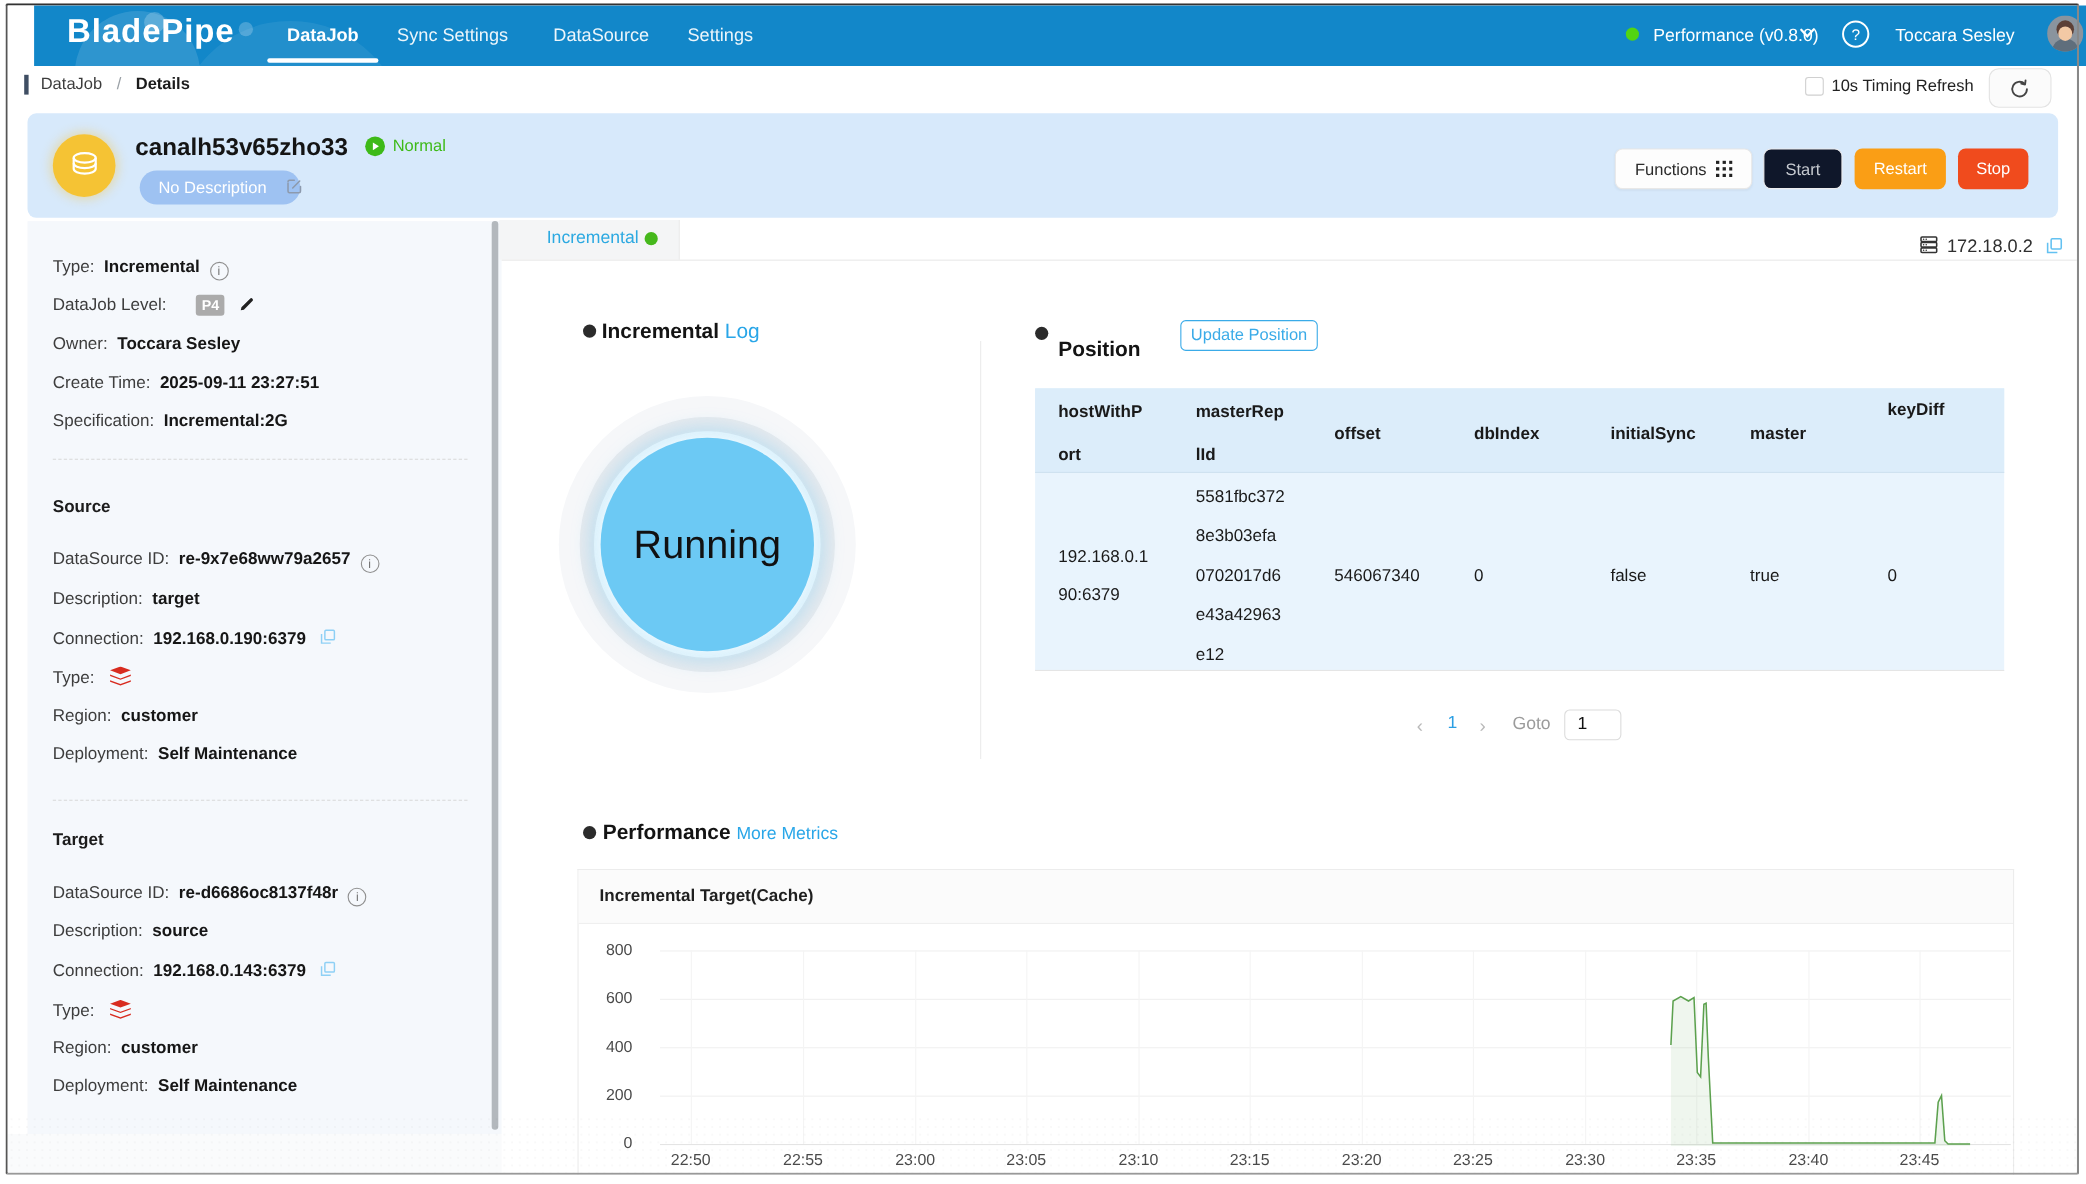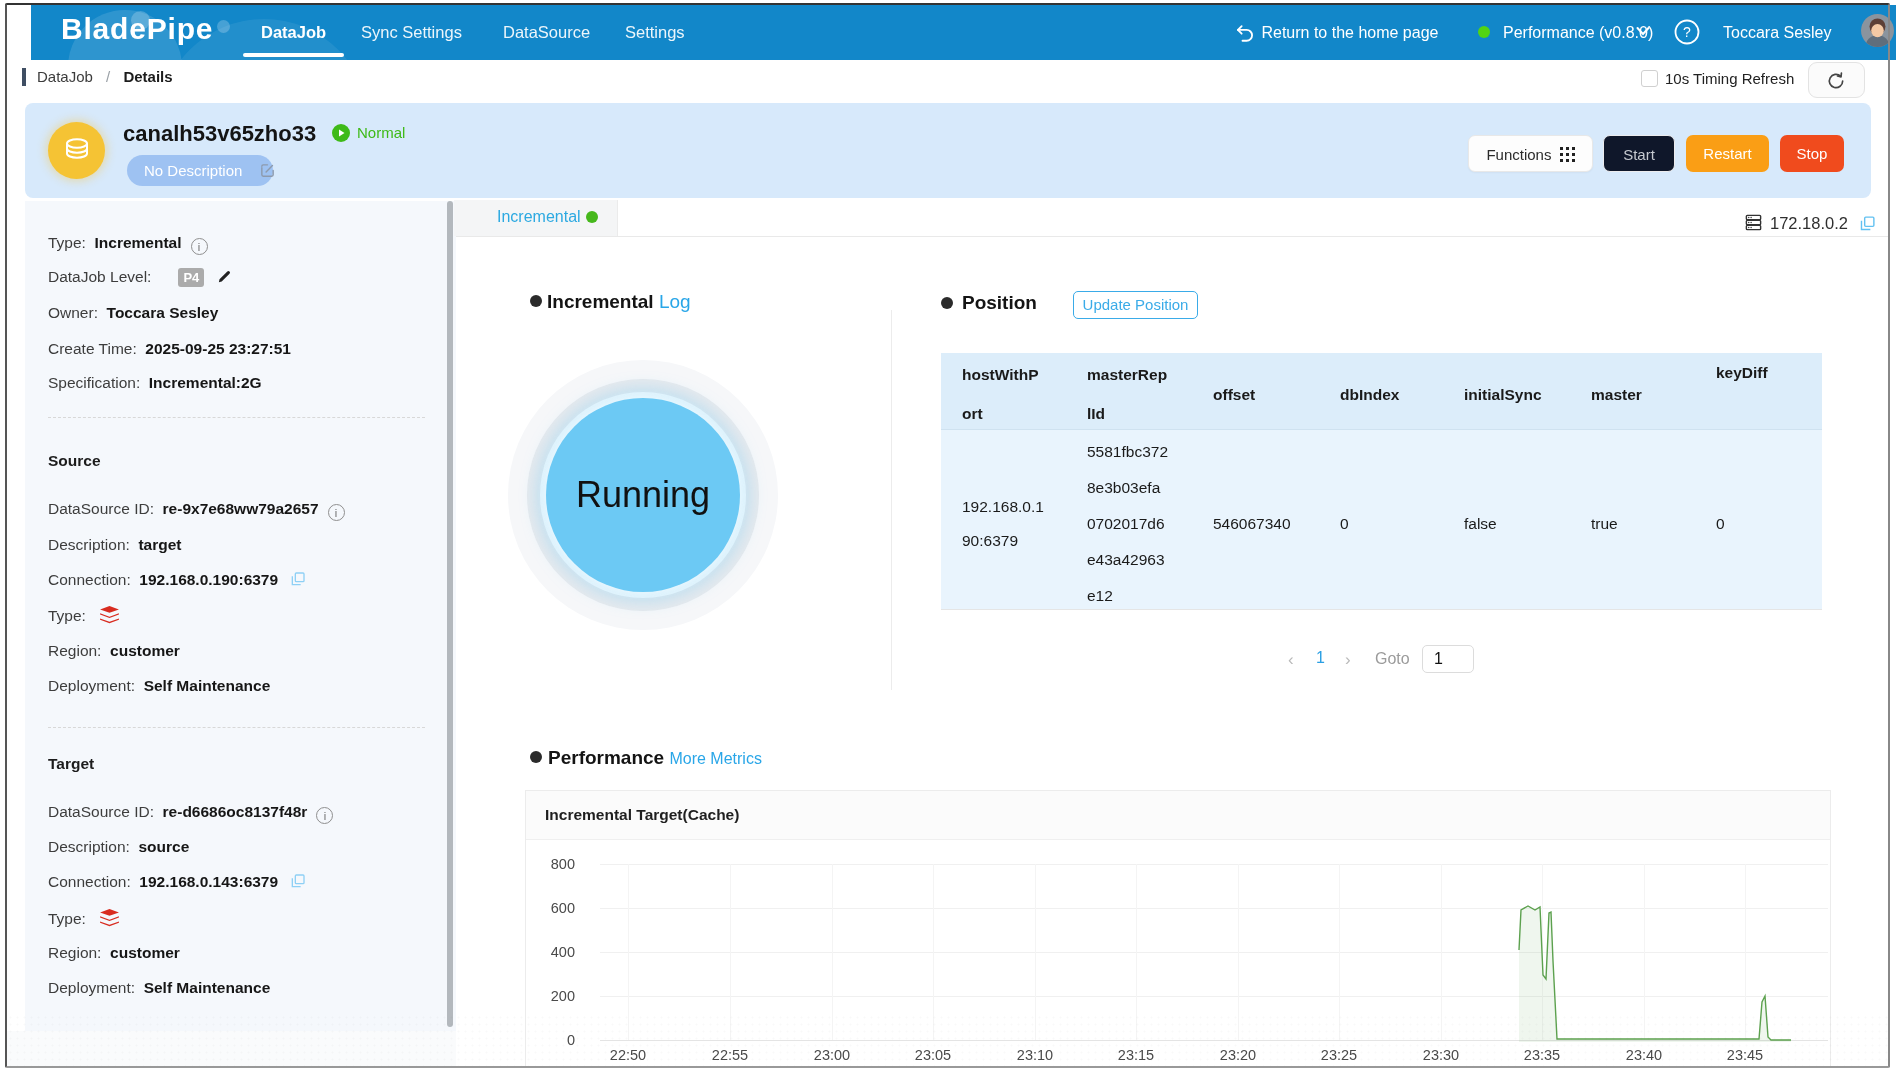--- a/index.html
+++ b/index.html
@@ -87,27 +87,20 @@
   <div class="bub1"></div>
     <div class="bub2"></div>
     <div class="bub3"></div>
     <div class="bub4"></div>
   <div id="logo">BladePipe</div>
   <div class="navlink active" style="left:230px;">DataJob</div>
   <div class="navlink" style="left:330px;">Sync Settings</div>
   <div class="navlink" style="left:472px;">DataSource</div>
   <div class="navlink" style="left:594px;">Settings</div>
   <div id="underline"></div>
-  <div class="navright" style="left:1204px;">
-    <svg width="20" height="20" viewBox="0 0 24 24" style="vertical-align:-4px;">
-        <path d="M8 5 L3.5 9.5 L8 14" fill="none" stroke="#fff" stroke-width="2.2" stroke-linecap="round" stroke-linejoin="round"></path>
-        <path d="M3.5 9.5 H14 a6.5 6.5 0 0 1 0 13 H9" fill="none" stroke="#fff" stroke-width="2.2" stroke-linecap="round"></path>
-      </svg>
-    <span style="margin-left:2px;">Return to the home page</span>
-  </div>
   <div class="navright" style="left:1447px;"><span style="display:inline-block;width:12px;height:12px;border-radius:50%;background:#52d413;vertical-align:0px;"></span></div>
   <div class="navright" style="left:1472px;">Performance (v0.8.0)</div>
   <div class="navright" style="left:1605px;"><svg width="14" height="10" viewBox="0 0 14 10" style="vertical-align:2px;">
         <path d="M1.5 2 L7 8 L12.5 2" fill="none" stroke="#fff" stroke-width="2" stroke-linecap="round"></path>
       </svg></div>
   <div class="navright" style="left:1643px;"><svg width="26" height="26" viewBox="0 0 26 26" style="vertical-align:-7px;">
         <circle cx="13" cy="13" r="11.5" fill="none" stroke="#fff" stroke-width="1.8"></circle>
         <text x="13" y="18" text-anchor="middle" font-size="14" fill="#fff" font-family="Liberation Sans">?</text>
       </svg></div>
   <div class="navright" style="left:1692px;">Toccara Sesley</div>
@@ -207,21 +200,21 @@
 <div class="bullet" style="left:530px;top:295px;"></div>
 <div class="sechead" style="left:547px;top:291px;">Incremental <span style="color:#29a6e8;font-weight:400;">Log</span></div>
 
 <div id="ring3"></div>
 <div id="ring2"></div>
 <div id="ring1"></div>
 <div id="bluec">Running</div>
 <div id="vdiv"></div>
 
 <div class="bullet" style="left:941px;top:297px;"></div>
-<div class="sechead" style="left:962px;top:292px;text-align:right;">Position</div>
+<div class="sechead" style="left:962px;top:308px;text-align:right;">Position</div>
 <div style="position:absolute;left:1073px;top:291px;width:125px;height:28px;border:1.5px solid #3aabe8;border-radius:5px;color:#3aabe8;font-size:15px;text-align:center;line-height:26px;">Update Position</div>
 
 <div id="ptable"></div>
 <div id="pthead"></div>
 <div class="th" style="left:962px;top:366px;">hostWithP</div>
 <div class="th" style="left:962px;top:405px;">ort</div>
 <div class="th" style="left:1087px;top:366px;">masterRep</div>
 <div class="th" style="left:1087px;top:405px;">lId</div>
 <div class="th" style="left:1213px;top:386px;">offset</div>
 <div class="th" style="left:1340px;top:386px;">dbIndex</div>
@@ -295,21 +288,21 @@
   <path d="M19 60 L21 20 L28 16 L35 20 L40 17 L43 85 L46 89 L49 23 L51 22 L53 71 L57 149 L259 149 L262 112 L265 106 L268 147 L271 150 L291 150" fill="none" stroke="#5ca14e" stroke-width="1.4"></path>
 </svg>
 
 <div class="srow" style="top:234px;">Type: &nbsp;<b>Incremental</b><span class="ibadge">i</span></div>
 <div class="srow" style="top:268px;">DataJob Level:<span id="p4">P4</span>
   <svg width="15" height="15" viewBox="0 0 24 24" style="vertical-align:-2px;margin-left:8px;">
       <path d="M3 21 l4.5 -1 L20 7.5 a1.8 1.8 0 0 0 -3.5 -3.5 L4 16.5 z" fill="#222"></path>
     </svg>
 </div>
 <div class="srow" style="top:304px;">Owner: &nbsp;<b>Toccara Sesley</b></div>
-<div class="srow" style="top:340px;">Create Time: &nbsp;<b>2025-09-25 23:27:51</b></div>
+<div class="srow" style="top:340px;">Create Time: &nbsp;<b>2025-09-11 23:27:51</b></div>
 <div class="srow" style="top:374px;">Specification: &nbsp;<b>Incremental:2G</b></div>
 <div class="sdiv" style="top:417px;"></div>
 <div class="shead" style="top:452px;">Source</div>
 <div class="srow" style="top:500px;">DataSource ID: &nbsp;<b>re-9x7e68ww79a2657</b><span class="ibadge">i</span></div>
 <div class="srow" style="top:536px;">Description: &nbsp;<b>target</b></div>
 <div class="srow" style="top:571px;">Connection: &nbsp;<b>192.168.0.190:6379</b>
   <svg width="16" height="16" viewBox="0 0 24 24" style="vertical-align:-2px;margin-left:8px;">
       <rect x="8" y="3" width="13" height="13" rx="1.5" fill="none" stroke="#8ed0f5" stroke-width="2"></rect>
       <path d="M16 20.5 h-12.5 v-12.5" fill="none" stroke="#8ed0f5" stroke-width="2"></path>
     </svg>

